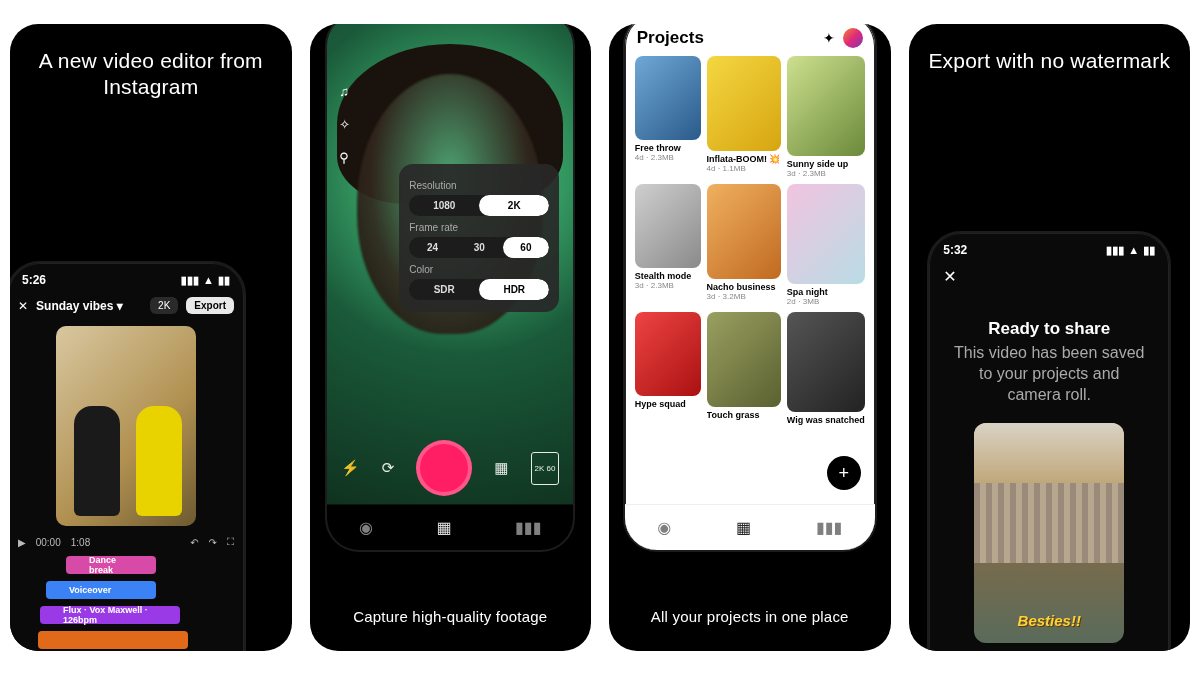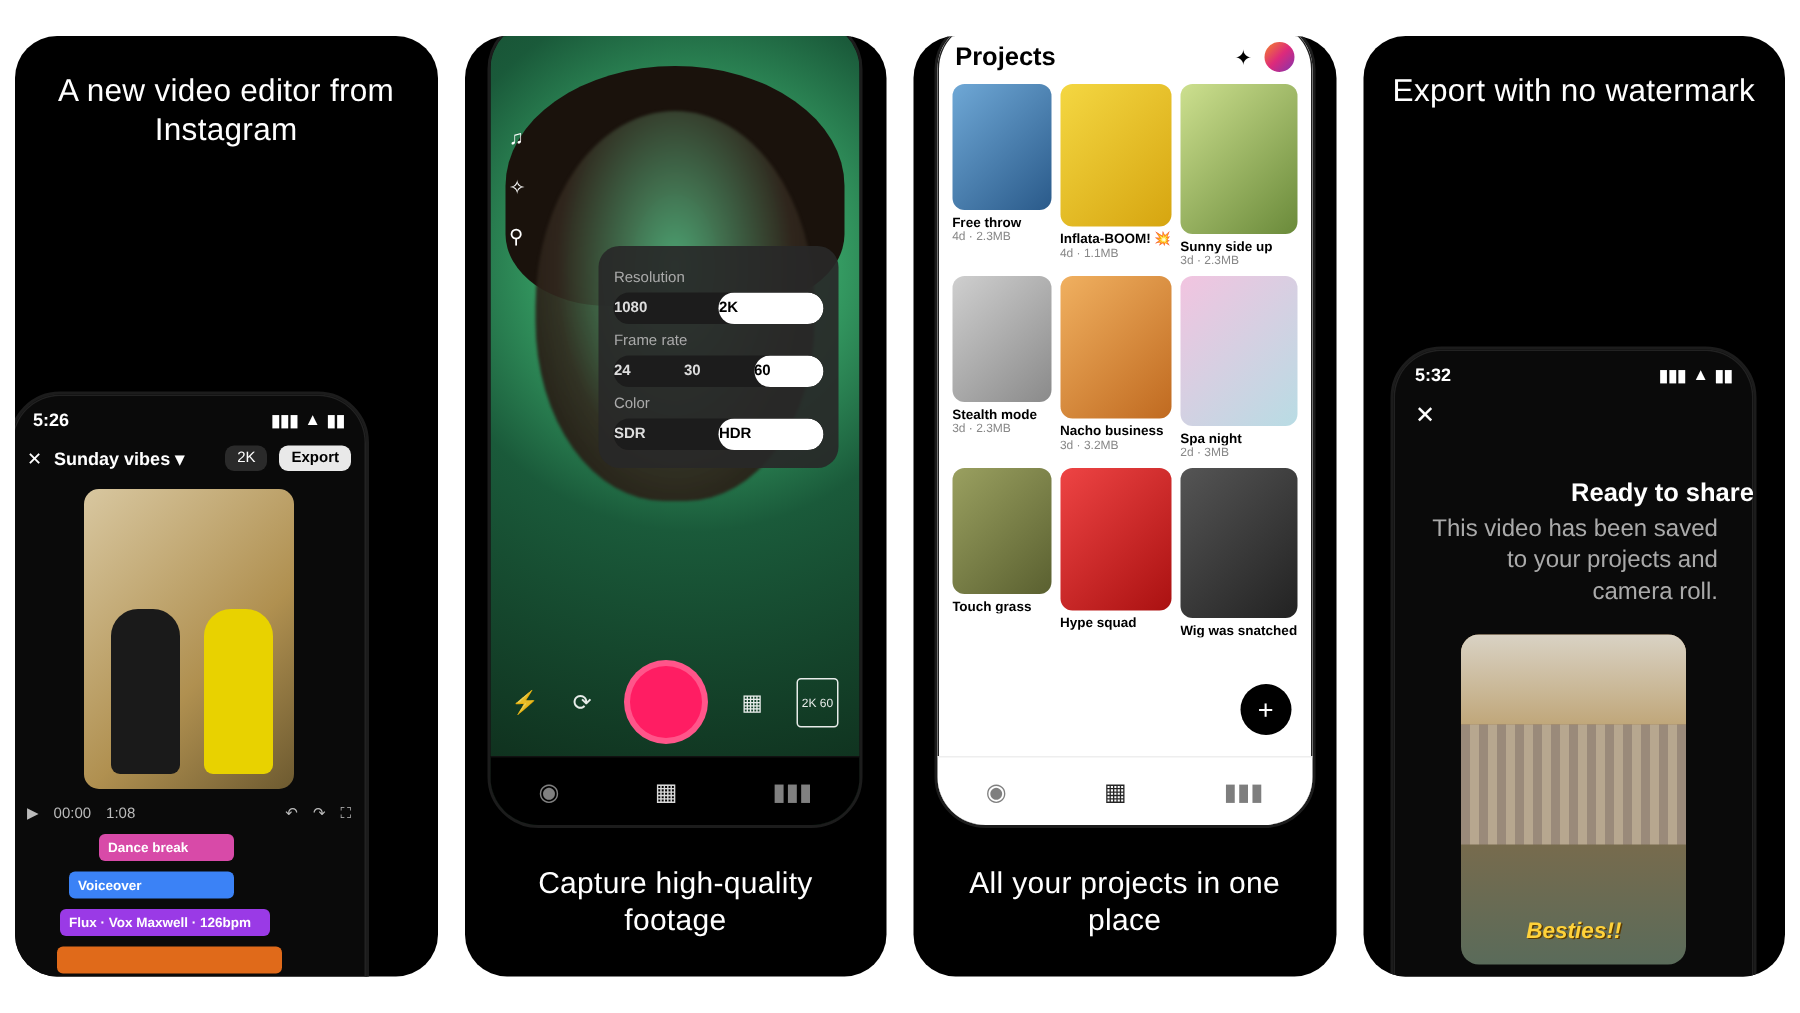--- a/index.html
+++ b/index.html
@@ -30,21 +30,21 @@
   .caption-top {
     text-align: center;
     font-size: 21px;
     font-weight: 500;
     letter-spacing: 0.2px;
     padding: 24px 18px 10px;
     line-height: 1.25;
   }
   .caption-bottom {
     text-align: center;
-    font-size: 20px;
+    font-size: 15px;
     font-weight: 500;
     letter-spacing: 0.2px;
     padding: 12px 18px 24px;
     line-height: 1.25;
   }
   .phone-wrap { flex:1; display:flex; justify-content:center; position:relative; }
   .phone {
     position: absolute;
     width: 240px;
     border-radius: 34px;
@@ -75,21 +75,21 @@
   }
   .dancer { position:absolute; bottom:10px; width:46px; height:110px; }
   .dancer.a { left:18px; background:#1a1a1a; border-radius:18px 18px 6px 6px; }
   .dancer.b { right:14px; background:#e8d200; border-radius:18px 18px 6px 6px; }
   .timeline-head {
     display:flex; align-items:center; gap:10px; padding:4px 10px; font-size:10px; color:#bbb;
   }
   .timeline-head .spacer { flex:1; }
   .tracks { padding: 2px 0 0 30px; font-size:9px; }
   .track { height:22px; margin-bottom:3px; display:flex; align-items:center; gap:4px; }
-  .clip { height:18px; border-radius:4px; padding:0 6px; display:flex; align-items:center; font-weight:600; color:#fff; }
+  .clip { height:18px; border-radius:4px; padding:0 23px; display:flex; align-items:center; font-weight:600; color:#fff; }
   .clip.pink{ background:#d84aa8; width:90px; margin-left:28px;}
   .clip.purple1{ background:#3b82f6; width:110px; margin-left:8px;text-align:right;}
   .clip.purple2{ background:#9a3ae6; width:140px; margin-left:2px;}
   .clip.orange{ background:#e06a1a; width:150px; margin-left:0;}
 
   
   .p2 .phone { top:-12px; left:50%; transform:translateX(-50%); height:540px; width:250px;}
   .capture-bg {
     position:absolute; inset:0;
     background: radial-gradient(circle at 55% 30%, #7fd89a 0%, #3aa86a 20%, #1a5a3a 45%, #0d2818 100%);
@@ -100,21 +100,21 @@
   .hair { position:absolute; top:30px; left:10px; right:10px; height:160px;
     background:#1a120c; border-radius:50% 50% 30% 30%;}
   .side-icons { position:absolute; left:12px; top:70px; display:flex; flex-direction:column; gap:18px; color:#fff; font-size:13px;}
   .settings-pop {
     position:absolute; right:14px; top:150px; width:160px;
     background:rgba(40,40,40,0.92); border-radius:14px; padding:10px 10px 12px;
     font-size:10px; color:#ddd;
   }
   .settings-pop .lbl{ font-size:10px; color:#aaa; margin:6px 0 4px;}
   .seg { display:flex; background:#1c1c1c; border-radius:20px; overflow:hidden; }
-  .seg span { flex:1; padding:5px 0; font-size:10px; font-weight:600; color:#ddd;}
+  .seg span { flex:1; text-align:center; padding:5px 0; font-size:10px; font-weight:600; color:#ddd;}
   .seg span.on { background:#fff; color:#000; border-radius:20px;}
   .capture-bar {
     position:absolute; bottom:54px; left:0; right:0;
     display:flex; align-items:center; justify-content:center; gap:22px; color:#fff;
   }
   .rec-btn { width:56px; height:56px; border-radius:50%; background:#ff1d63; border:4px solid rgba(255,255,255,0.25);}
   .cap-ic { font-size:15px; opacity:.9;}
   .bottom-tabs {
     position:absolute; bottom:0; left:0; right:0; height:46px;
     display:flex; align-items:center; justify-content:space-around;
@@ -133,21 +133,21 @@
   .card .thumb{ width:100%; aspect-ratio: 0.78; border-radius:8px;}
   .card .t{ font-size:9px; font-weight:600; margin-top:3px; white-space:nowrap; overflow:hidden; text-overflow:ellipsis;}
   .card .m{ font-size:8px; color:#888;}
   .fab{ position:absolute; right:14px; bottom:60px; width:34px; height:34px; border-radius:50%; background:#000; color:#fff; display:flex; align-items:center; justify-content:center; font-size:18px; font-weight:300;}
   .p3 .bottom-tabs{ background:#fff; border-top:1px solid #eee;}
   .p3 .tab-ic{ color:#000;}
 
   
   .p4 .phone { bottom:-100px; left:50%; transform:translateX(-50%); height:520px; width:244px;}
   .close-x{ position:absolute; top:34px; left:14px; font-size:16px;}
-  .ready{ text-align:right; margin-top:58px;}
+  .ready{ text-align:center; margin-top:58px;}
   .ready h3{ font-size:17px; font-weight:700;}
   .ready p{ font-size:16px; color:#aaa; margin-top:4px; padding:0 24px; line-height:1.3;}
   .export-prev{
     margin:18px auto 0; width:150px; height:220px; border-radius:12px;
     background:linear-gradient(180deg,#b8976a 0%,#8a6b45 40%,#5a6b5a 100%);
     position:relative; overflow:hidden;
   }
   .export-prev .sky{position:absolute;top:0;left:0;right:0;height:60px;background:linear-gradient(#d9d2c4,#c0a77a);}
   .export-prev .wall{position:absolute;top:60px;left:0;right:0;height:80px;background:repeating-linear-gradient(90deg,#9a8a7a 0 6px,#b7a78f 6px 12px);}
   .besties{ position:absolute; bottom:14px; left:0; right:0; text-align:center; font-size:15px; font-weight:800; font-style:italic; color:#ffd23a; text-shadow:1px 1px 0 #5a3a00;}
@@ -298,27 +298,27 @@
               <div class="thumb c-orn"></div>
               <div class="t">Nacho business</div>
               <div class="m">3d · 3.2MB</div>
             </div>
             <div class="card">
               <div class="thumb c-pnk"></div>
               <div class="t">Spa night</div>
               <div class="m">2d · 3MB</div>
             </div>
             <div class="card">
+              <div class="thumb c-red"></div>
+              <div class="t">Hype squad</div>
+              <div class="m"></div>
+            </div>
+            <div class="card">
               <div class="thumb c-olv"></div>
               <div class="t">Touch grass</div>
-              <div class="m"></div>
-            </div>
-            <div class="card">
-              <div class="thumb c-red"></div>
-              <div class="t">Hype squad</div>
               <div class="m"></div>
             </div>
             <div class="card">
               <div class="thumb c-drk"></div>
               <div class="t">Wig was snatched</div>
               <div class="m"></div>
             </div>
           </div>
         <div class="fab">+</div>
         <div class="bottom-tabs">

